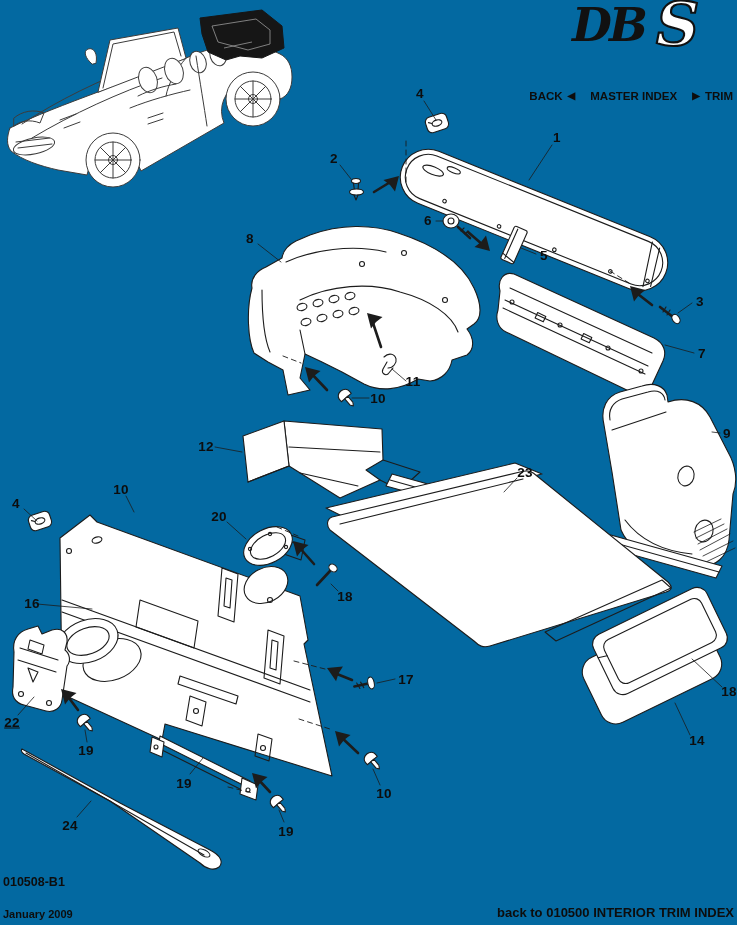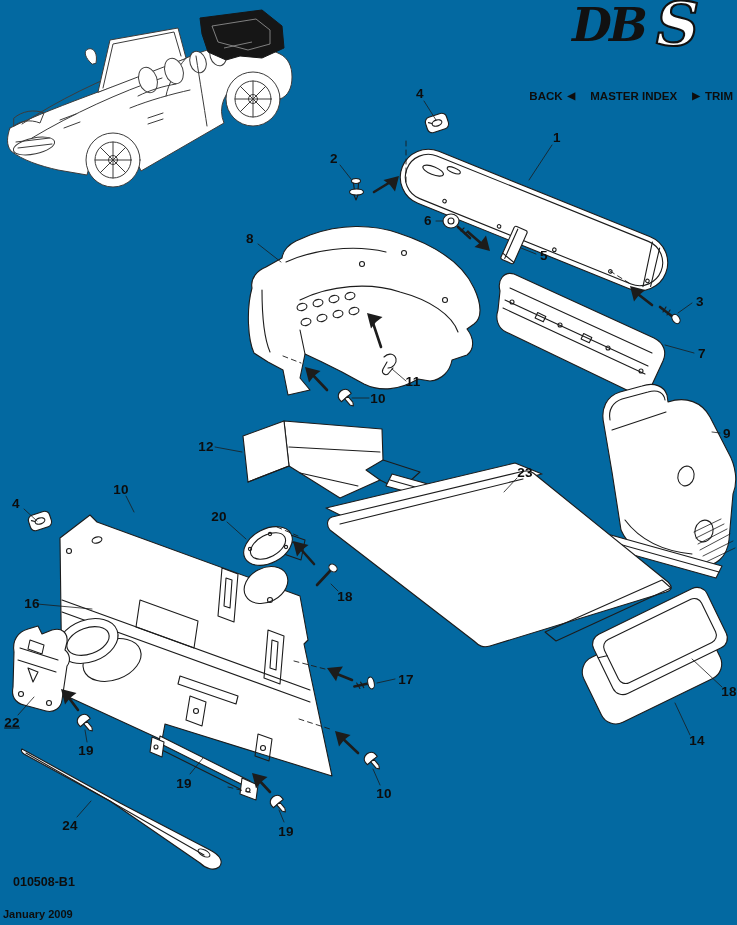--- a/index.html
+++ b/index.html
@@ -22,21 +22,21 @@
   svg.diagram .solidblk{fill:#1c1c1c;stroke:none;}
   
   svg.car .c{fill:none;stroke:#3c3c3c;stroke-width:1;stroke-linecap:round;stroke-linejoin:round;}
   svg.car .cw{fill:#ffffff;}
   svg.car .blk{fill:#161616;stroke:#161616;}
   svg.car .inblk{fill:none;stroke:#9a9a9a;stroke-width:.8;}
   
   #callout-layer{position:absolute;inset:0;pointer-events:none;}
   .callout{position:absolute;transform:translate(-50%,-50%);font-weight:bold;font-size:13.5px;color:#0d0d0d;letter-spacing:.3px;}
   
-  .doc-number{position:absolute;left:13px;top:875px;font-size:12.5px;font-weight:bold;}
+  .doc-number{position:absolute;left:3px;top:875px;font-size:12.5px;font-weight:bold;}
   .doc-title{position:absolute;left:3px;top:889px;font-size:13.5px;font-weight:bold;}
   .doc-date{position:absolute;left:3px;top:908px;font-size:11px;font-weight:bold;}
   .back-link{position:absolute;right:3px;top:905px;font-size:13px;font-weight:bold;cursor:pointer;white-space:nowrap;}
 </style>
 </head>
 <body>
 
 <div class="page">
 
   <svg class="car abs" style="left:0;top:0" width="300" height="195" viewBox="0 0 300 195">
@@ -378,14 +378,15 @@
       <div class="callout" style="left: 697px; top: 740px;">14</div>
       <div class="callout" style="left: 86px; top: 750px;">19</div>
       <div class="callout" style="left: 184px; top: 783px;">19</div>
       <div class="callout" style="left: 384px; top: 793px;">10</div>
       <div class="callout" style="left: 70px; top: 825px;">24</div>
       <div class="callout" style="left: 286px; top: 831px;">19</div>
     </div>
 
   <div class="doc-number">010508-B1</div>
   <div class="doc-date">January 2009</div>
+  <div class="back-link">back to 010500 INTERIOR TRIM INDEX</div>
 
 </div>
 
 </body></html>

